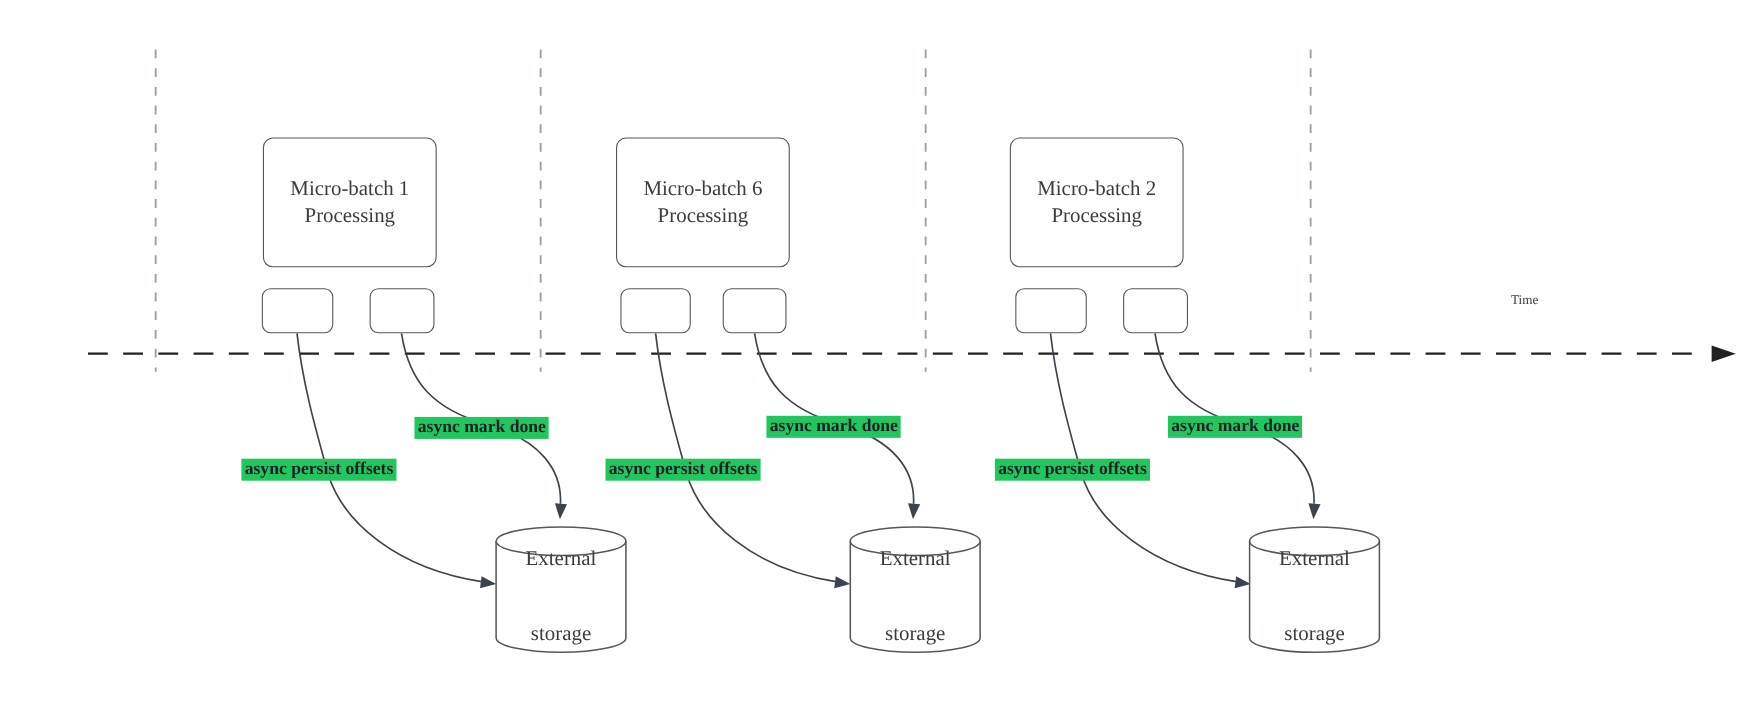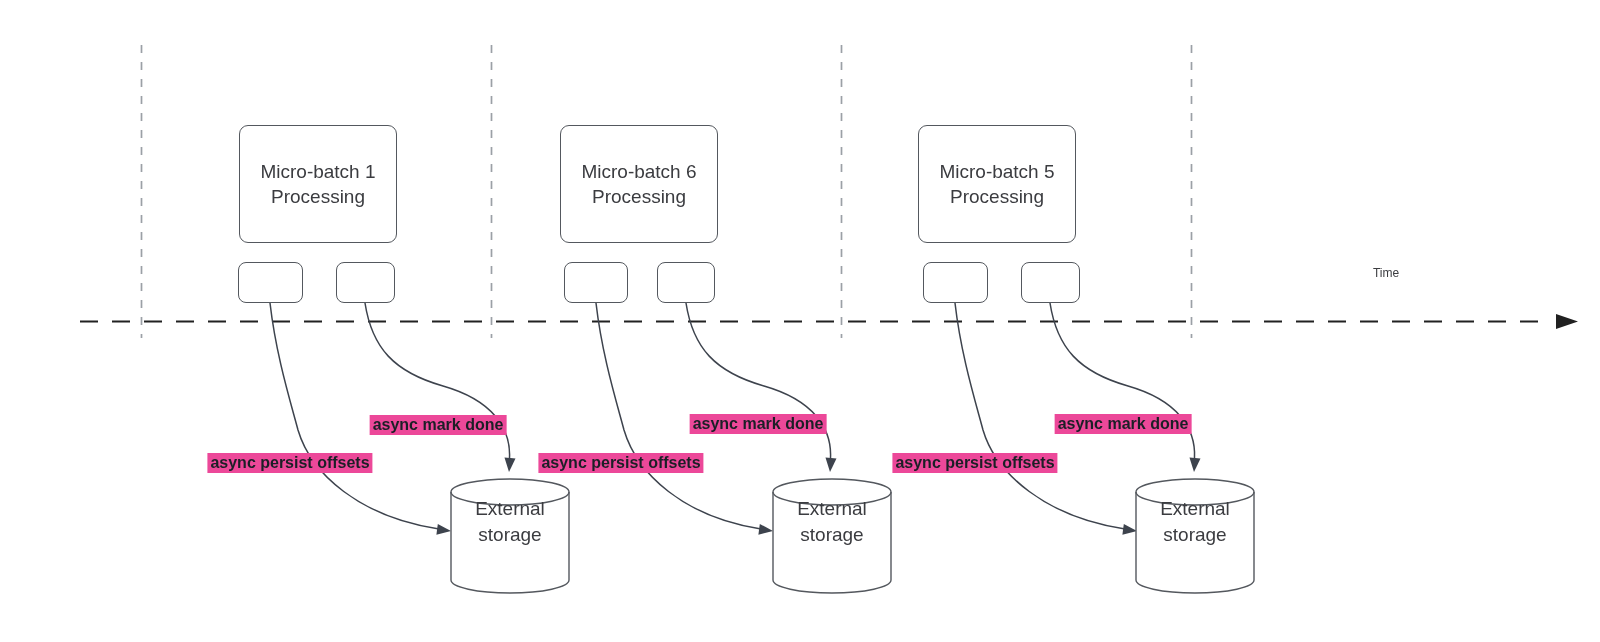--- a/index.html
+++ b/index.html
@@ -7,21 +7,21 @@
     --arrow_stroke:#3d434d;
     --timeline_stroke:#212121;
     --gridline_stroke:#9ba0a6;
     --label_text:#1b1f26;
     --shape_text:#3b3c40;
     --canvas_bg:#ffffff;
   }
   html,body{margin:0;padding:0;background:var(--canvas_bg);}
   .canvas{
     position:relative;width:1600px;height:642px;background:var(--canvas_bg);
-    font-family:Liberation Sans, sans-serif;overflow:hidden;
+    font-family:Liberation Serif, serif;overflow:hidden;
   }
   svg.layer{position:absolute;left:0;top:0;z-index:1;}
   .vline{stroke:var(--gridline_stroke);stroke-width:1.7;stroke-dasharray:8 9;fill:none;}
   .timeline{stroke:var(--timeline_stroke);stroke-width:2;stroke-dasharray:18 14;fill:none;}
   .timeline-head{fill:var(--timeline_stroke);stroke:none;}
   .curve{stroke:var(--arrow_stroke);stroke-width:1.5;fill:none;}
   .arrowhead{fill:var(--arrow_stroke);stroke:none;}
   .cyl-body{fill:#ffffff;stroke:var(--shape_stroke);stroke-width:1.4;}
   .cyl-rim{fill:none;stroke:var(--shape_stroke);stroke-width:1.4;}
 
@@ -37,29 +37,29 @@
     position:absolute;top:262px;height:41px;z-index:2;
     background:#fff;border:1.4px solid var(--shape_stroke);border-radius:8px;
     box-sizing:border-box;
   }
   .s1L{left:238px;width:65px}.s1R{left:336px;width:59px}
   .s2L{left:564px;width:64px}.s2R{left:657px;width:58px}
   .s3L{left:923px;width:65px}.s3R{left:1021px;width:59px}
 
   .arrow-label{
     position:absolute;z-index:3;transform:translate(-50%,-50%);
-    background:#ec4899;padding:1px 3px;white-space:nowrap;
-    font-size:16px;font-weight:bold;color:var(--label_text);margin-top:36px;
+    background:#22c55e;padding:1px 3px;white-space:nowrap;
+    font-size:16px;font-weight:bold;color:var(--label_text);
   }
   .p1{left:290px;top:427px}.p2{left:621px;top:427px}.p3{left:975px;top:427px}
   .m1{left:438px;top:389px}.m2{left:758px;top:388px}.m3{left:1123px;top:388px}
 
   .storage-label{
     position:absolute;top:496px;height:94px;width:118px;z-index:2;
-    display:flex;flex-direction:column;align-items:center;justify-content:flex-start;
+    display:flex;flex-direction:column;align-items:center;justify-content:space-between;
     font-size:19px;line-height:26px;color:var(--shape_text);text-align:center;
   }
   .c1{left:451px}.c2{left:773px}.c3{left:1136px}
 
   .time-label{
     position:absolute;left:1386px;top:273px;transform:translate(-50%,-50%);
     font-size:12px;color:var(--shape_text);z-index:2;white-space:nowrap;
   }
 </style>
 </head>
@@ -102,21 +102,21 @@
 
   <div class="main-box b1">
     <div>Micro-batch 1</div>
     <div>Processing</div>
   </div>
   <div class="main-box b2">
     <div>Micro-batch 6</div>
     <div>Processing</div>
   </div>
   <div class="main-box b3">
-    <div>Micro-batch 5</div>
+    <div>Micro-batch 2</div>
     <div>Processing</div>
   </div>
 
   <div class="small-box s1L"></div>
   <div class="small-box s1R"></div>
   <div class="small-box s2L"></div>
   <div class="small-box s2R"></div>
   <div class="small-box s3L"></div>
   <div class="small-box s3R"></div>
 

